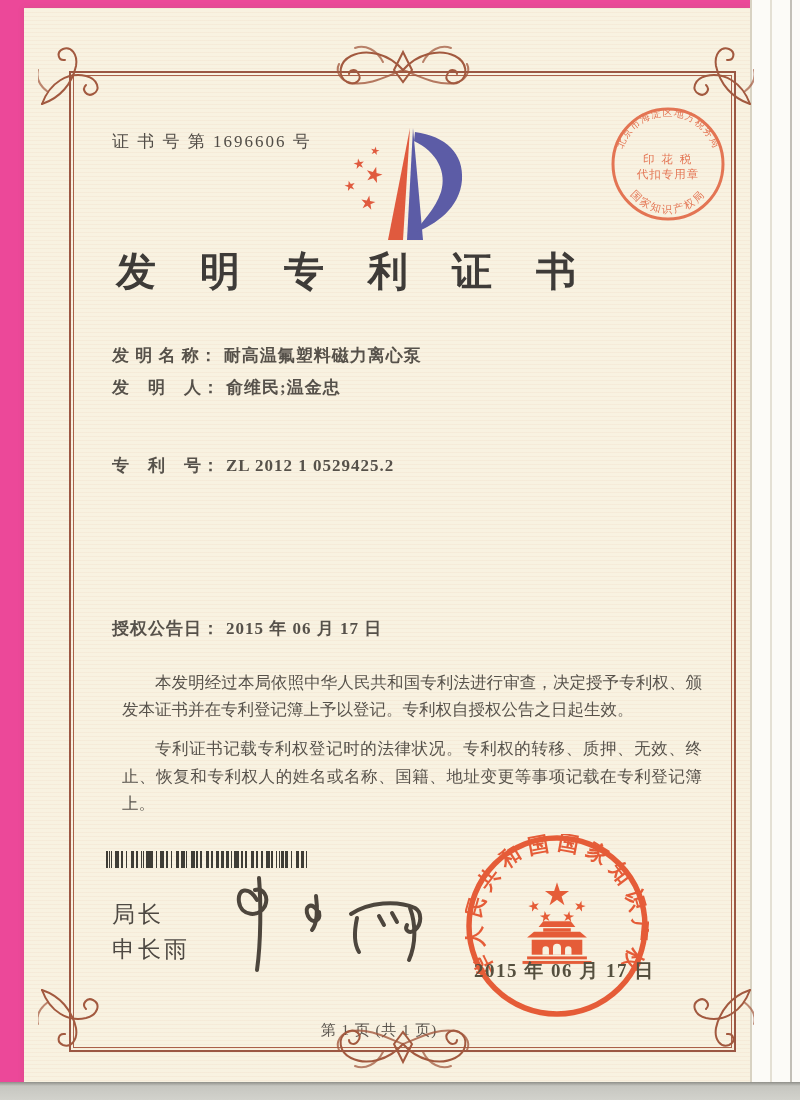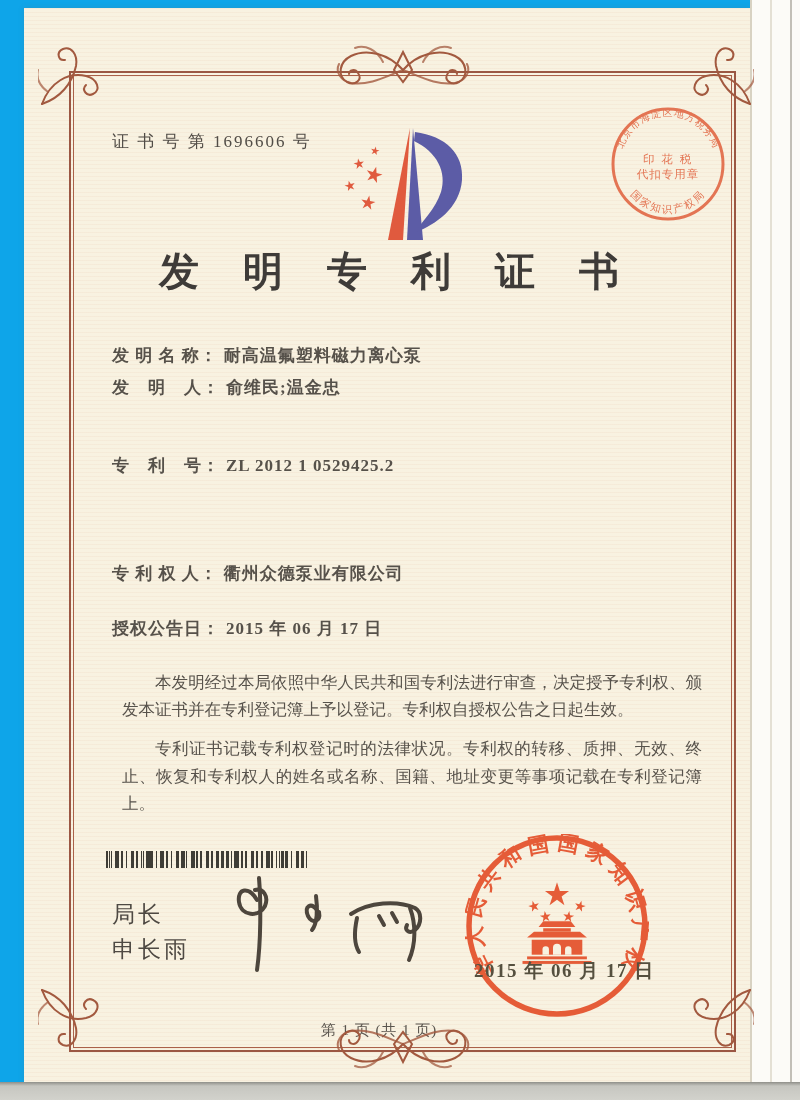--- a/index.html
+++ b/index.html
@@ -1,37 +1,37 @@
 <!DOCTYPE html>
 <html><head>
 <meta charset="utf-8">
 <style>
   html,body{margin:0;padding:0;background:#f4f3ef;}
   .stage{position:relative;width:800px;height:1100px;overflow:hidden;
-         font-family:"Liberation Serif","DejaVu Serif",serif;background:#0ea5e9;}
+         font-family:"Liberation Serif","DejaVu Serif",serif;background:#ec4899;}
   
   .page{position:absolute;left:24px;top:8px;width:726px;height:1074px;
         background:
           repeating-linear-gradient(180deg, rgba(225,172,140,.10) 0 1px, rgba(255,252,240,0) 1px 4px),
           #f8f2e1;
         box-shadow:0 0 6px rgba(120,100,80,.18);}
   
   .scan-right{position:absolute;left:750px;top:0;width:50px;height:1100px;background:#fcfbf7;
               border-left:2px solid #d8d2c2;}
   .scan-right .l1{position:absolute;left:18px;top:0;width:2px;height:1100px;background:#e4e0d4;}
   .scan-right .l2{position:absolute;left:38px;top:0;width:2px;height:1100px;background:#c2bfb6;}
   .scan-bottom{position:absolute;left:0;top:1082px;width:800px;height:18px;
                background:linear-gradient(180deg,#8f8f89 0,#c6c6c0 4px,#d2d2cc 100%);}
   
   .frame{position:absolute;left:45px;top:63px;width:663px;height:977px;border:2px solid #9b5743;}
   .frame-inner{position:absolute;left:2px;top:2px;right:2px;bottom:2px;border:1px solid #aa6049;}
   .flourish{position:absolute;z-index:3;}
   
   .cert-no{position:absolute;left:88px;top:122px;font-size:17px;letter-spacing:2px;color:#514c46;}
-  .title{position:absolute;left:92px;top:236px;width:520px;text-align:right;
+  .title{position:absolute;left:92px;top:236px;width:520px;text-align:left;
          font-size:40px;font-weight:600;letter-spacing:17px;color:#3e3b38;}
   .field{position:absolute;left:88px;font-size:17px;color:#56514a;white-space:nowrap;font-weight:bold;}
   .field .lab{letter-spacing:1px;}
   .field .val{margin-left:6px;letter-spacing:1px;}
   .paras{position:absolute;left:86px;top:649px;width:604px;font-size:16.5px;line-height:27.2px;
          color:#57524b;text-align:justify;}
   .paras p{margin:12px;text-indent:2em;}
   .barcode{position:absolute;left:82px;top:843px;width:202px;height:17px;opacity:.88;
     background-image:
       repeating-linear-gradient(90deg,#26251f 0 2px,transparent 2px 5px,#26251f 5px 6px,transparent 6px 10px,#26251f 10px 13px,transparent 13px 15px),
@@ -131,23 +131,20 @@
 
     <div class="field" style="top:336px">
       <span class="lab">发 明 名 称：</span><span class="val">耐高温氟塑料磁力离心泵</span>
     </div>
     <div class="field" style="top:368px">
       <span class="lab">发　明　人：</span><span class="val">俞维民;温金忠</span>
     </div>
     <div class="field" style="top:446px">
       <span class="lab">专　利　号：</span><span class="val">ZL 2012 1 0529425.2</span>
     </div>
-    <div class="field" style="top:554px">
-      <span class="lab">专 利 权 人：</span><span class="val">衢州众德泵业有限公司</span>
-    </div>
     <div class="field" style="top:609px">
       <span class="lab">授权公告日：</span><span class="val">2015 年 06 月 17 日</span>
     </div>
 
     <div class="paras">
       <p>本发明经过本局依照中华人民共和国专利法进行审查，决定授予专利权、颁发本证书并在专利登记簿上予以登记。专利权自授权公告之日起生效。</p>
       <p>专利证书记载专利权登记时的法律状况。专利权的转移、质押、无效、终止、恢复和专利权人的姓名或名称、国籍、地址变更等事项记载在专利登记簿上。</p>
     </div>
 
     <div class="barcode"></div>

